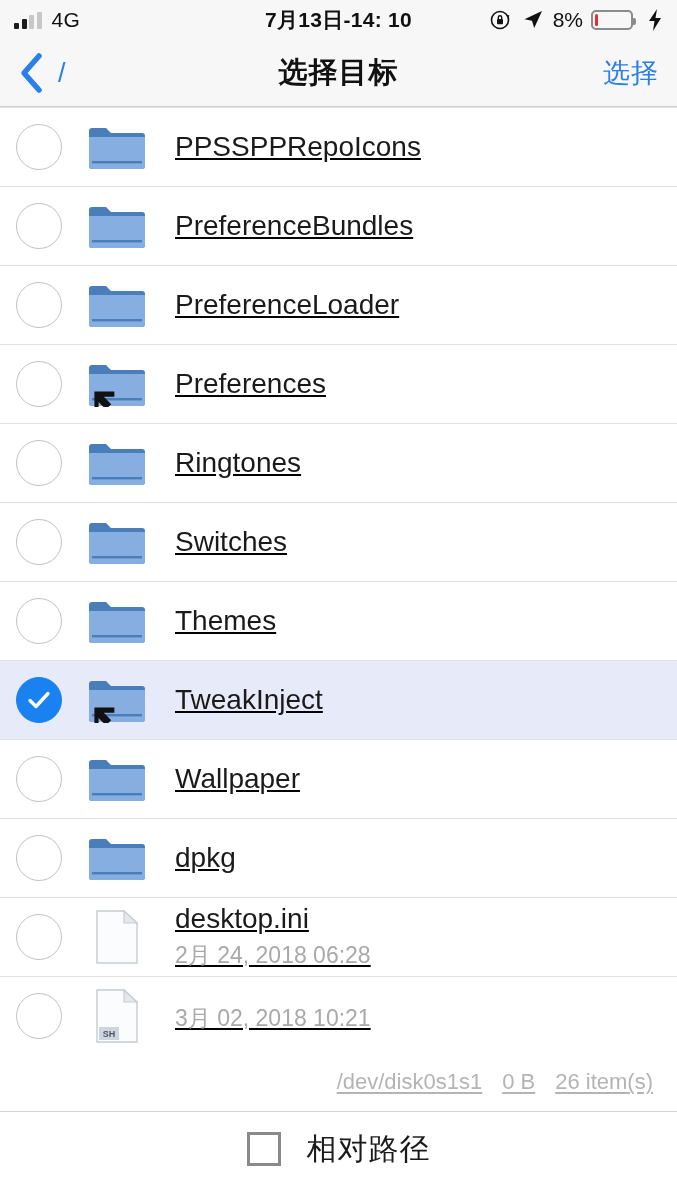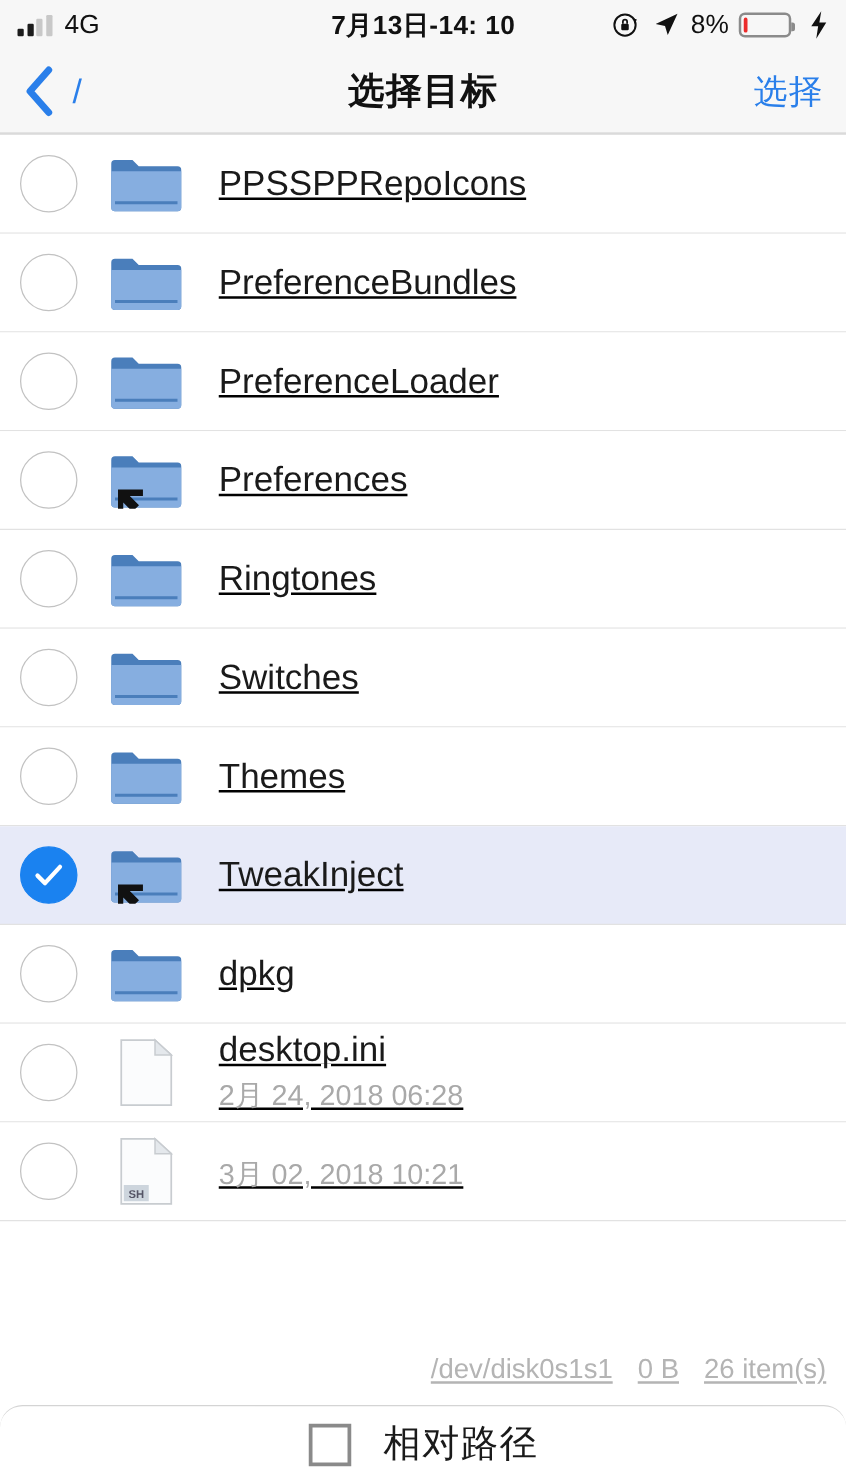--- a/index.html
+++ b/index.html
@@ -126,39 +126,38 @@
     font-size: 23px; color: #a9a9a9; margin-top: 4px;
     white-space: nowrap;
   }
 
   
   .list-footer {
     flex: 0 0 auto;
     height: 58px;
     display: flex; align-items: center; justify-content: flex-end;
     gap: 20px;
-    padding-right: 16px;
+    padding-right: 24px;
     background: #fff;
   }
   .footer-item {
     font-size: 22px; color: #b4b4b4;
     text-decoration: underline;
     text-underline-offset: 3px;
     cursor: pointer;
   }
 
   
   .bottom-bar {
     flex: 0 0 auto;
-    height: 62px;
+    height: 75px;
     background: #fff;
     border-top: 1px solid #d4d4d4;
     display: flex; align-items: center; justify-content: center;
     gap: 26px;
-    border-radius: 18px;
   }
   .sq-check {
     width: 34px; height: 34px;
     border: 3px solid #8a8a8a;
     background: #fff;
     display: flex; align-items: center; justify-content: center;
   }
   .bottom-label { font-size: 30px; color: #1a1a1a; letter-spacing: 1px; }
 </style>
 </head>
@@ -343,20 +342,34 @@
         <span class="check"></span>
         <span class="icon-wrap">
           <svg width="58" height="46" viewBox="0 0 58 46">
             <path d="M1 7 a3 3 0 0 1 3-3 H18 l5 5 H54 a3 3 0 0 1 3 3 V42 a3 3 0 0 1-3 3 H4 a3 3 0 0 1-3-3 Z" fill="#4a7ebb"></path>
             <path d="M1 13 H57 V42 a3 3 0 0 1-3 3 H4 a3 3 0 0 1-3-3 Z" fill="#86aee0"></path>
             <rect x="4" y="37" width="50" height="2.4" fill="#4a7ebb"></rect>
             <g transform="translate(-2,-2) scale(1.05)"></g>
           </svg>
         </span>
         <div class="row-text">
+          <div class="row-name">Wallpaper</div>
+        </div>
+      </div>
+      <div class="row">
+        <span class="check"></span>
+        <span class="icon-wrap">
+          <svg width="58" height="46" viewBox="0 0 58 46">
+            <path d="M1 7 a3 3 0 0 1 3-3 H18 l5 5 H54 a3 3 0 0 1 3 3 V42 a3 3 0 0 1-3 3 H4 a3 3 0 0 1-3-3 Z" fill="#4a7ebb"></path>
+            <path d="M1 13 H57 V42 a3 3 0 0 1-3 3 H4 a3 3 0 0 1-3-3 Z" fill="#86aee0"></path>
+            <rect x="4" y="37" width="50" height="2.4" fill="#4a7ebb"></rect>
+            <g transform="translate(-2,-2) scale(1.05)"></g>
+          </svg>
+        </span>
+        <div class="row-text">
           <div class="row-name">dpkg</div>
         </div>
       </div>
       <div class="row">
         <span class="check"></span>
         <span class="icon-wrap">
           <svg width="44" height="56" viewBox="0 0 44 56">
             <path d="M2 2 H29 L42 14 V54 H2 Z" fill="#fbfcfd" stroke="#c8ccd0" stroke-width="1.4"></path>
             <path d="M29 2 L42 14 H29 Z" fill="#e4e8ec" stroke="#c8ccd0" stroke-width="1.2"></path>
           </svg>

